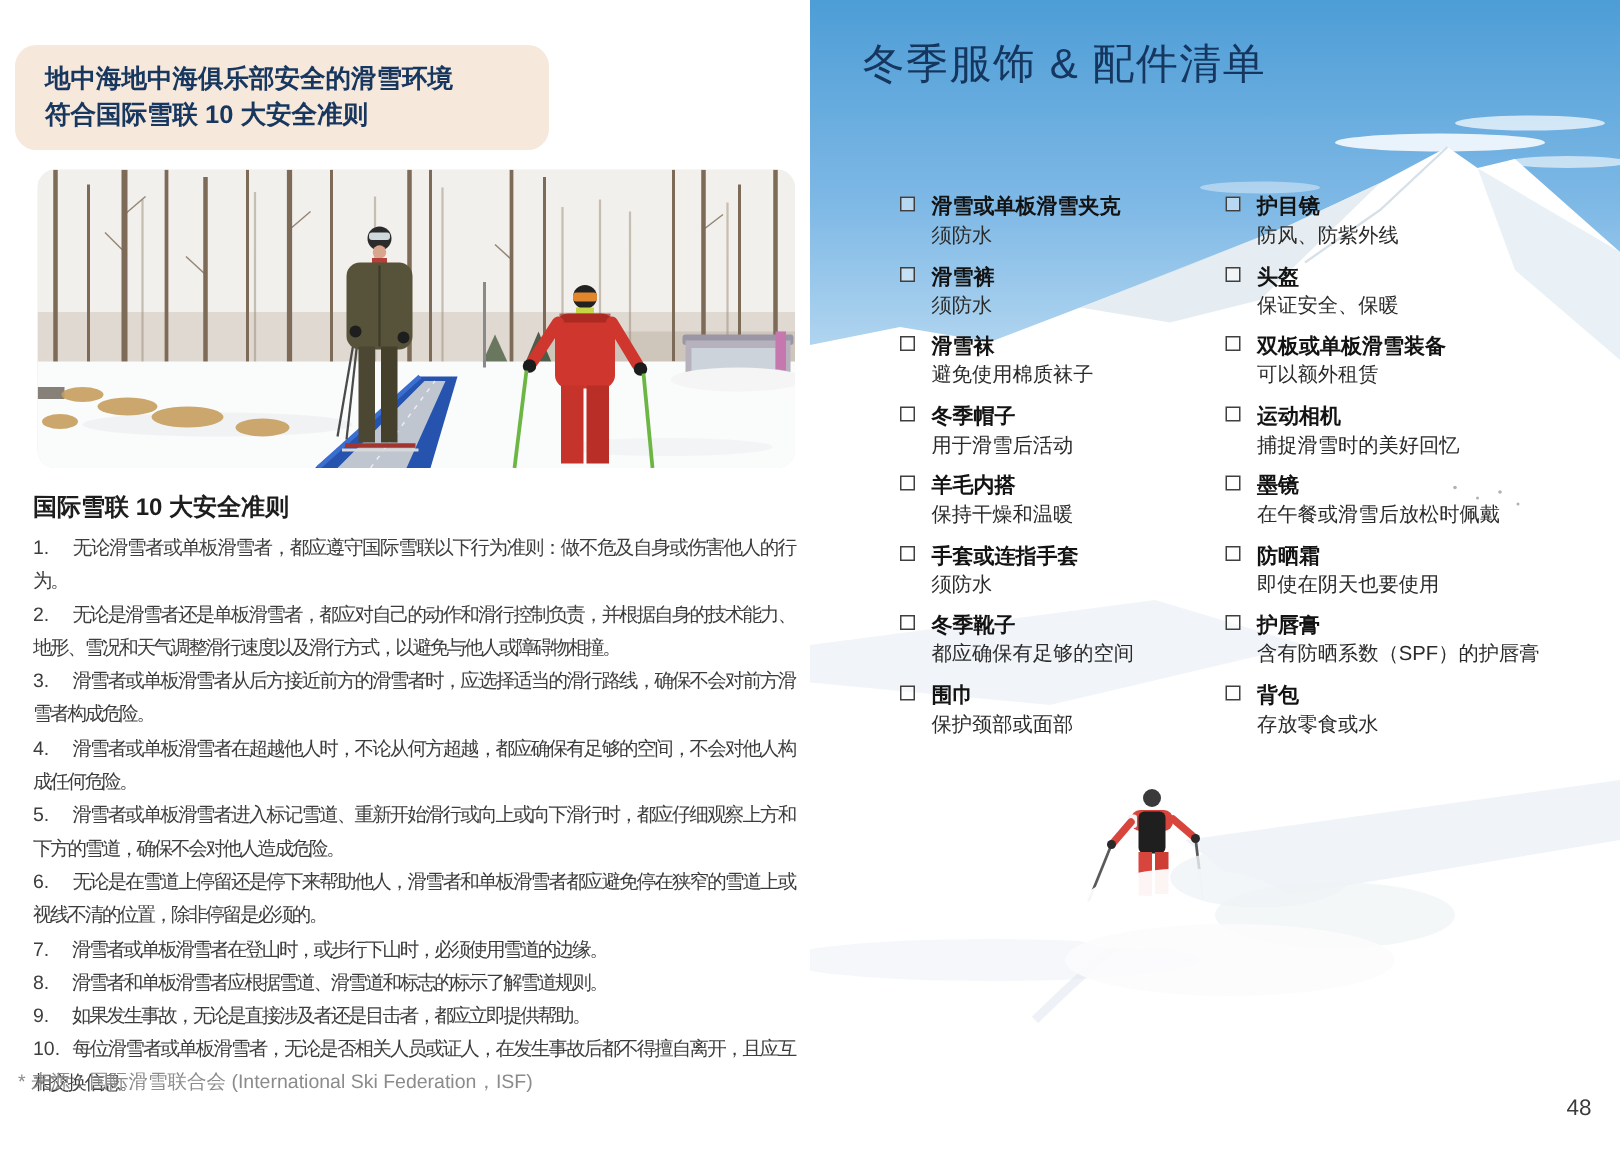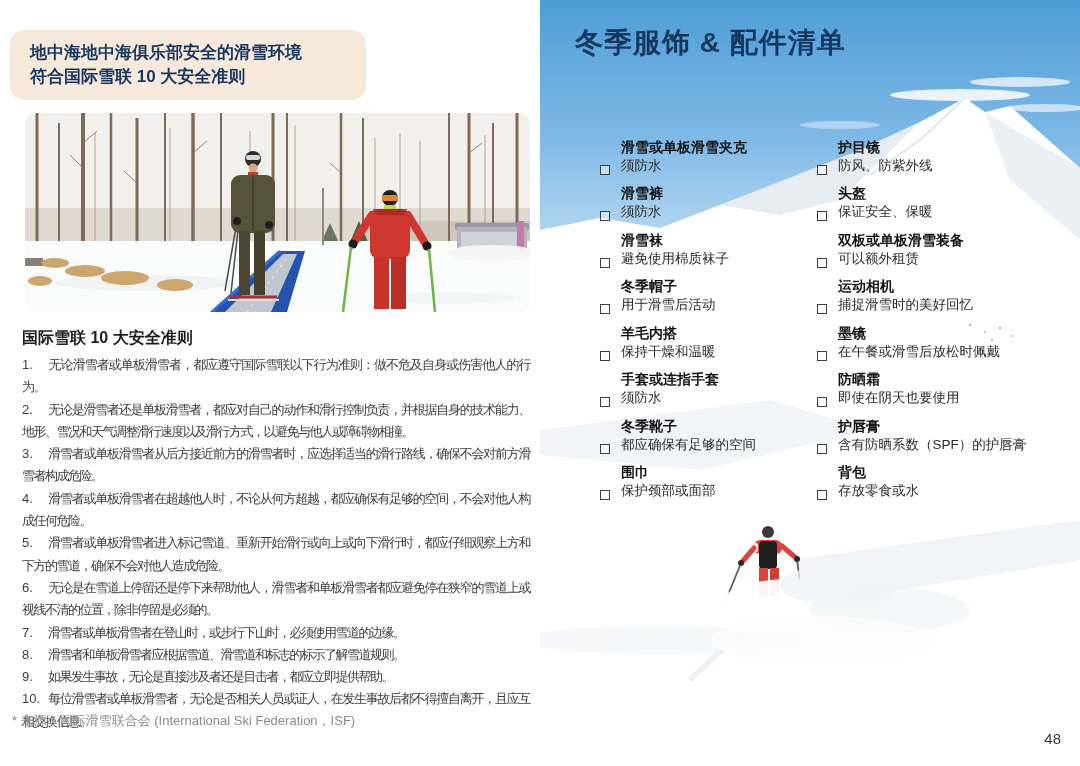--- a/index.html
+++ b/index.html
@@ -30,26 +30,26 @@
 
   .pageno-left { position:absolute; left:21px; top:732px; font-size:15px;
                  font-weight:600; color:#17375e;margin-top:47px; }
 
   
   .page-right { position:absolute; left:540px; top:0; width:540px; height:766px; overflow:hidden; }
   .bg-scene { position:absolute; left:0; top:0; width:540px; height:766px; }
   .bg-scene svg { display:block; width:100%; height:100%; }
 
   .right-title { position:absolute; left:35px; top:24px; font-size:28px;
-                 font-weight:bold; color:#15365f; letter-spacing:1px;text-align:right; }
+                 font-weight:normal; color:#15365f; letter-spacing:1px;text-align:right; }
 
   .checklist-col { position:absolute; top:128px; display:flex; flex-direction:column; }
   .col-a { left:60px;  width:215px; }
   .col-b { left:277px; width:252px; }
-  .check-item { height:46.5px; display:flex; align-items:flex-end; }
+  .check-item { height:46.5px; display:flex; align-items:flex-start; }
   .checkbox { width:10px; height:10px; border:1.5px solid #3f3f3f; flex:none;
               margin:3px 11px 0 0; background:rgba(255,255,255,0.45); }
   .check-title { font-size:14px; font-weight:bold; color:#131313; line-height:18px; }
   .check-desc  { font-size:13.5px; color:#2b2b2b; line-height:19px;margin-top:20px; }
 
   .pageno-right { position:absolute; right:19px; top:730px; font-size:15px; color:#3b3b3b; }
 </style>
 </head>
 <body>
 

